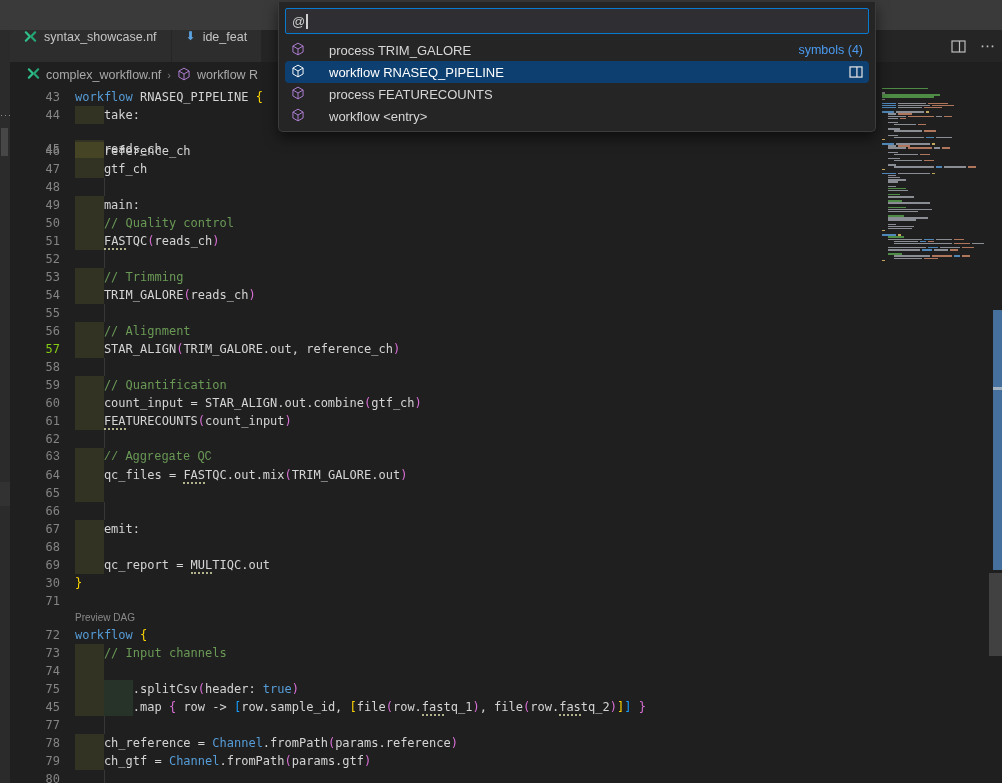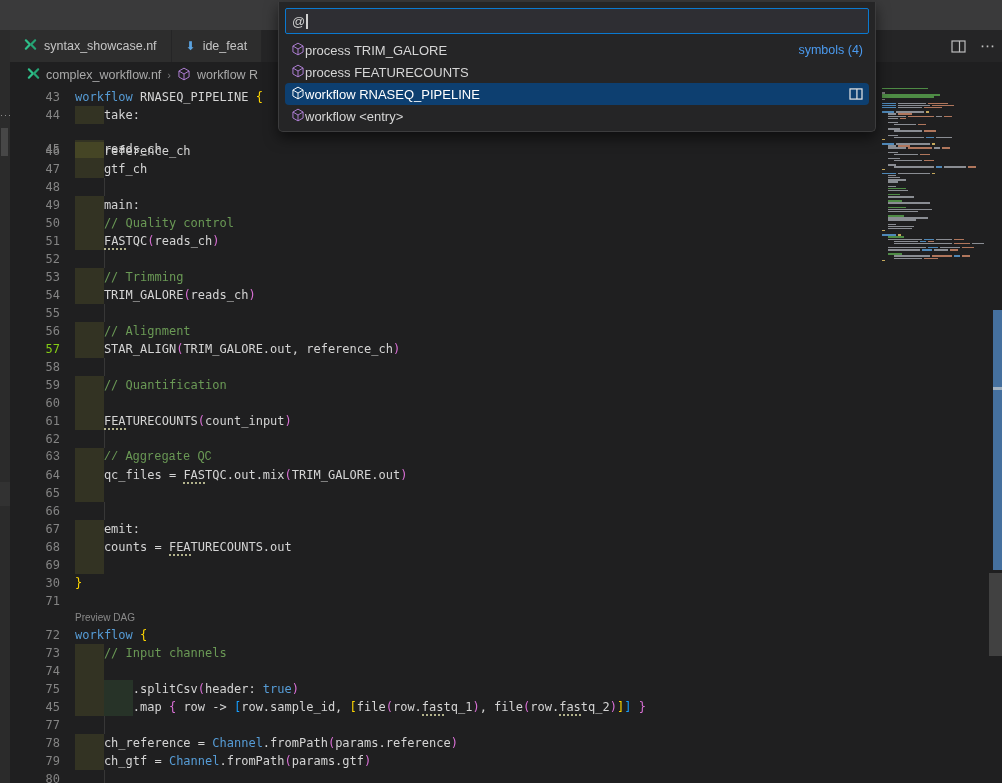--- a/index.html
+++ b/index.html
@@ -9,21 +9,21 @@
   
   .titlebar { position:absolute; left:0; top:0; width:1002px; height:30px; background:#3a3a3b; }
   .left-strip { position:absolute; left:0; top:30px; width:10px; height:753px; background:#2b2b2b; }
   .strip-dots { position:absolute; left:0; top:80px; width:10px; text-align:center;
                 color:#9a9a9a; font-size:9px; letter-spacing:1px; }
   .strip-handle { position:absolute; left:1px; top:98px; width:7px; height:28px; background:#474747; }
   .strip-handle2 { position:absolute; left:0; top:452px; width:10px; height:24px; background:#323232; }
 
   
   .tabbar { position:absolute; left:10px; top:30px; width:992px; height:32px; background:#252526; display:flex; }
-  .tab { height:32px; display:flex; align-items:center; gap:7px; padding:0 14px;
+  .tab { height:32px; display:flex; align-items:flex-start; gap:7px; padding:0 14px;
          background:#2d2d2d; margin-right:1px; color:#c5c5c5; font-size:12.5px; white-space:nowrap; }
   .tab .nf-logo { flex:0 0 auto; }
   .dl-arrow { color:#5ba3e0; font-size:12px; line-height:1; }
   .tab-actions { position:absolute; right:6px; top:0; height:32px; display:flex; align-items:center; gap:14px; }
   .split-icon svg { display:block; }
   .more-dots { color:#c0c0c0; font-size:15px; letter-spacing:1px; }
 
   
   .breadcrumbs { position:absolute; left:10px; top:62px; width:992px; height:26px; background:#1f1f20;
                  display:flex; align-items:center; gap:6px; padding-left:17px;
@@ -57,21 +57,21 @@
   .sb-thumb { position:absolute; left:979px; top:485px; width:13px; height:83px; background:rgba(121,121,121,0.38); }
 
   
   .quick-input { position:absolute; left:278px; top:2px; width:598px; background:#252526;
                  border:1px solid #3c3c3d; border-top:none; border-radius:0 0 5px 5px;
                  box-shadow:0 6px 14px rgba(0,0,0,0.55); z-index:20; padding-bottom:4px; }
   .qi-input-wrap { padding:6px 6px 5px 6px; }
   .qi-input { height:26px; background:#2e2e33; border:1px solid #0a79d0; border-radius:2px;
               display:flex; align-items:center; padding:0 6px; color:#cccccc; font-size:13px; }
   .caret { display:inline-block; width:1.5px; height:15px; background:#d0d0d0; margin-left:1px; }
-  .qi-row { height:22px; margin:0 6px; display:flex; align-items:center; gap:0;
+  .qi-row { height:22px; margin:0 6px; display:flex; align-items:center; gap:24px;
             padding:0 6px; color:#d6d6d6; font-size:13px; border-radius:4px; white-space:nowrap; }
   .qi-row.selected { background:#0d3f70; color:#ffffff; }
   .qi-label { flex:0 0 auto; }
   .qi-spacer { flex:1 1 auto; }
   .qi-badge { color:#4b9aee; font-size:12.5px; }
   .qi-side svg { display:block; }
 </style>
 </head>
 <body>
 
@@ -207,20 +207,21 @@
         <div class="ltext"></div>
       </div>
       <div class="code-row" style="top: 288px;">
         <div class="lnum">59</div>
         <div class="band l1"></div>
         <div class="ltext"><span class="tk-c">    // Quantification</span></div>
       </div>
       <div class="code-row" style="top: 306px;">
         <div class="lnum">60</div>
         <div class="band l1"></div>
+        <div class="ltext"><span class="tk-w">    count_input = STAR_ALIGN.out.combine</span><span class="tk-p">(</span><span class="tk-w">gtf_ch</span><span class="tk-p">)</span></div>
       </div>
       <div class="code-row" style="top: 324px;">
         <div class="lnum">61</div>
         <div class="band l1"></div>
         <div class="ltext"><span class="tk-w">    </span><span class="tk-w hint3">FEA</span><span class="tk-w">TURECOUNTS</span><span class="tk-p">(</span><span class="tk-w">count_input</span><span class="tk-p">)</span></div>
       </div>
       <div class="code-row" style="top: 342px;">
         <div class="lnum">62</div>
         <div class="iguide"></div>
         <div class="ltext"></div>
@@ -245,25 +246,25 @@
         <div class="ltext"></div>
       </div>
       <div class="code-row" style="top: 432px;">
         <div class="lnum">67</div>
         <div class="band l1"></div>
         <div class="ltext"><span class="tk-w">    emit:</span></div>
       </div>
       <div class="code-row" style="top: 450px;">
         <div class="lnum">68</div>
         <div class="band l1"></div>
-        <div class="ltext"><span class="tk-w">    counts = </span><span class="tk-w hint3">FEA</span><span class="tk-w">TURECOUNTS</span><span class="tk-w">.out</span></div>
       </div>
       <div class="code-row" style="top: 468px;">
         <div class="lnum">69</div>
         <div class="band l1"></div>
+        <div class="ltext"><span class="tk-w">    qc_report = </span><span class="tk-w hint3">MUL</span><span class="tk-w">TIQC</span><span class="tk-w">.out</span></div>
       </div>
       <div class="code-row" style="top: 486px;">
         <div class="lnum">30</div>
         <div class="ltext"><span class="tk-y">}</span></div>
       </div>
       <div class="code-row" style="top: 504px;">
         <div class="lnum">71</div>
         <div class="ltext"></div>
       </div>
       <div class="code-row" style="top: 538px;">
@@ -583,41 +584,41 @@
   </div>
   <div id="qi-list">
       <div class="qi-row">
         <span><svg width="14" height="14" viewBox="0 0 16 16">
             <path d="M8 1.3 L13.8 4.6 V11.4 L8 14.7 L2.2 11.4 V4.6 Z M2.2 4.6 L8 8 L13.8 4.6 M8 8 V14.7" fill="none" stroke="#b180d7" stroke-width="1.1" stroke-linejoin="round"></path>
           </svg></span>
         <span class="qi-label">process TRIM_GALORE</span>
         <span class="qi-spacer"></span>
         <span class="qi-badge">symbols (4)</span>
       </div>
-      <div class="qi-row">
-        <span><svg width="14" height="14" viewBox="0 0 16 16">
-            <path d="M8 1.3 L13.8 4.6 V11.4 L8 14.7 L2.2 11.4 V4.6 Z M2.2 4.6 L8 8 L13.8 4.6 M8 8 V14.7" fill="none" stroke="#b180d7" stroke-width="1.1" stroke-linejoin="round"></path>
-          </svg></span>
-        <span class="qi-label">process FEATURECOUNTS</span>
-        <span class="qi-spacer"></span>
-      </div>
       <div class="qi-row selected">
         <span><svg width="14" height="14" viewBox="0 0 16 16">
             <path d="M8 1.3 L13.8 4.6 V11.4 L8 14.7 L2.2 11.4 V4.6 Z M2.2 4.6 L8 8 L13.8 4.6 M8 8 V14.7" fill="none" stroke="#ffffff" stroke-width="1.1" stroke-linejoin="round"></path>
           </svg></span>
         <span class="qi-label">workflow RNASEQ_PIPELINE</span>
         <span class="qi-spacer"></span>
         <span class="qi-side">
           <svg width="14" height="12" viewBox="0 0 15 13">
             <rect x="1" y="1" width="13" height="11" fill="none" stroke="#e8e8e8" stroke-width="1.3"></rect>
             <line x1="8.5" y1="1" x2="8.5" y2="12" stroke="#e8e8e8" stroke-width="1.3"></line>
           </svg>
         </span>
       </div>
       <div class="qi-row">
         <span><svg width="14" height="14" viewBox="0 0 16 16">
             <path d="M8 1.3 L13.8 4.6 V11.4 L8 14.7 L2.2 11.4 V4.6 Z M2.2 4.6 L8 8 L13.8 4.6 M8 8 V14.7" fill="none" stroke="#b180d7" stroke-width="1.1" stroke-linejoin="round"></path>
           </svg></span>
+        <span class="qi-label">process FEATURECOUNTS</span>
+        <span class="qi-spacer"></span>
+      </div>
+      <div class="qi-row">
+        <span><svg width="14" height="14" viewBox="0 0 16 16">
+            <path d="M8 1.3 L13.8 4.6 V11.4 L8 14.7 L2.2 11.4 V4.6 Z M2.2 4.6 L8 8 L13.8 4.6 M8 8 V14.7" fill="none" stroke="#b180d7" stroke-width="1.1" stroke-linejoin="round"></path>
+          </svg></span>
         <span class="qi-label">workflow &lt;entry&gt;</span>
         <span class="qi-spacer"></span>
       </div>
     </div>
 </div>
 
 </body></html>

